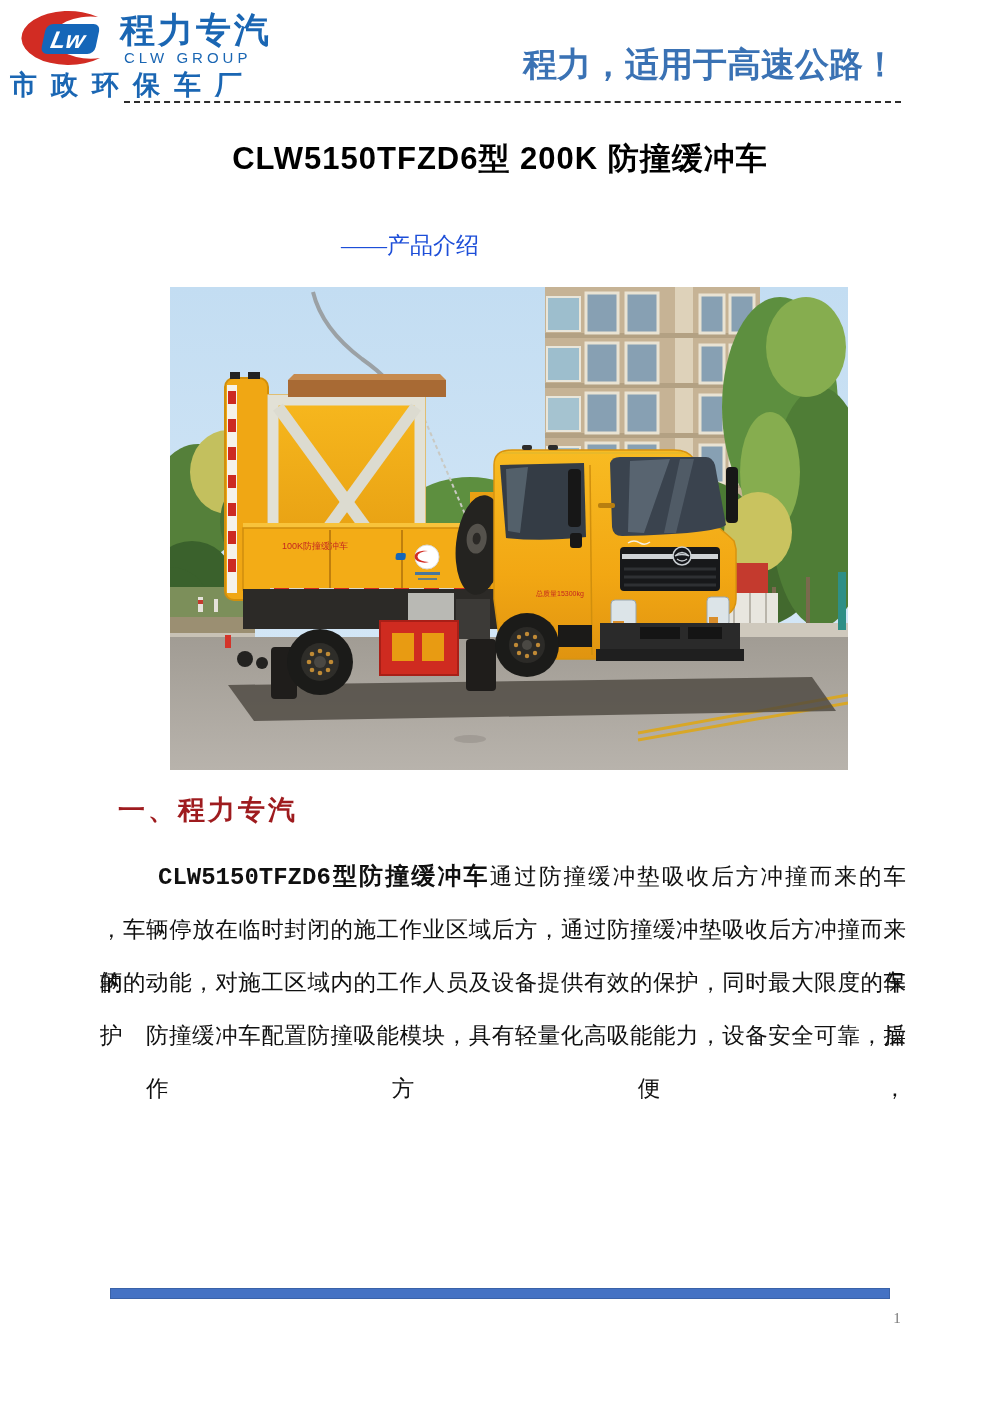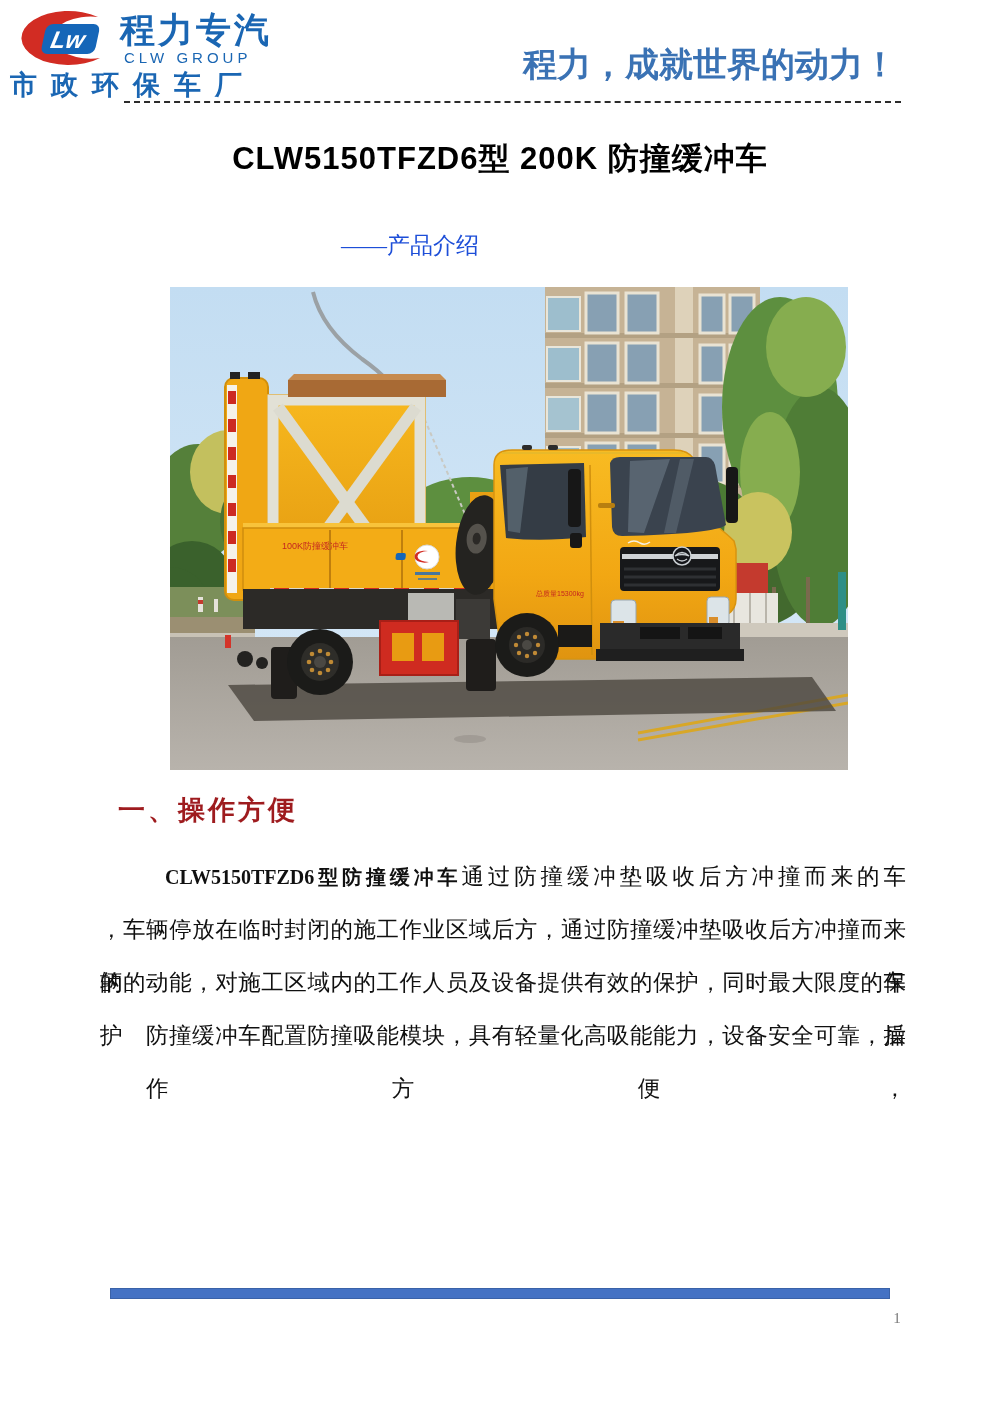--- a/index.html
+++ b/index.html
@@ -35,21 +35,21 @@
   #section-heading{position:absolute;left:118px;top:792px;
                    font-family:"Liberation Sans","DejaVu Sans",sans-serif;font-weight:bold;
                    font-size:27px;color:#9e1b1e;letter-spacing:3px;}
 
   
   #body-text{position:absolute;left:100px;top:850px;width:806px;}
   .line{height:53px;line-height:53px;font-size:22.5px;white-space:nowrap;color:#101010;}
   .jfull{white-space:normal;text-align:justify;text-align-last:justify;text-justify:inter-character;}
   .indent1{padding-left:58px;}
   .indent2{padding-left:46px;}
-  .lead-bold{font-family:Liberation Serif, serif;font-weight:bold;font-size:20px;margin-left:7px;}
+  .lead-bold{font-family:Liberation Mono, monospace;font-weight:bold;font-size:24px;}
 
   
   #footer-bar{position:absolute;left:110px;top:1288px;width:778px;height:9px;
               background:#4472c4;border:1px solid #3a62a8;}
   #page-number{position:absolute;left:882px;top:1310px;width:30px;text-align:center;
                font-size:15px;color:#7a7a7a;}
 </style>
 </head>
 <body>
 
@@ -60,21 +60,21 @@
       <path d="M90,9 A47,27 0 1 0 92,50 A38,21 0 1 1 90,9 Z" fill="#d22c23"></path>
       <g transform="translate(6,0) skewX(-12)">
         <rect x="36" y="16" width="54" height="30" rx="7" fill="#1566b8"></rect>
         <text x="44" y="40" font-family="Liberation Sans, DejaVu Sans, sans-serif" font-style="italic" font-weight="bold" font-size="24" fill="#ffffff">Lw</text>
       </g>
     </svg>
     <div id="brand-cn">程力专汽</div>
     <div id="brand-en">CLW GROUP</div>
     <div id="factory">市政环保车厂</div>
   </div>
-  <div id="slogan">程力，成就世界的动力！</div>
+  <div id="slogan">程力，适用于高速公路！</div>
   <div id="header-dash"></div>
 
   <div id="doc-title">CLW5150TFZD6型 200K 防撞缓冲车</div>
   <div id="doc-subtitle">——产品介绍</div>
 
   <svg id="photo" viewBox="0 0 678 483">
     <defs>
       <linearGradient id="skyg" x1="0" y1="0" x2="0" y2="1">
         <stop offset="0" stop-color="#c3ddf2"></stop>
           <stop offset="1" stop-color="#d9eaf8"></stop>
@@ -344,21 +344,21 @@
           <circle cx="346" cy="358" r="2.2"></circle>
             <circle cx="349" cy="350" r="2.2"></circle>
         </g>
         <circle cx="357" cy="358" r="5" fill="#4a4843"></circle>
       </g>
     </g>
 
     <ellipse cx="300" cy="452" rx="16" ry="4" fill="#8f8a84" opacity="0.5"></ellipse>
   </svg>
 
-  <div id="section-heading">一、操作方便</div>
+  <div id="section-heading">一、程力专汽</div>
 
   <div id="body-text">
     <div class="line jfull indent1"><span class="lead-bold">CLW5150TFZD6型防撞缓冲车</span><span>通过防撞缓冲垫吸收后方冲撞而来的车</span></div>
     <div class="line jfull">，车辆停放在临时封闭的施工作业区域后方，通过防撞缓冲垫吸收后方冲撞而来的车</div>
     <div class="line jfull">辆的动能，对施工区域内的工作人员及设备提供有效的保护，同时最大限度的保护后</div>
     <div class="line jfull indent2">防撞缓冲车配置防撞吸能模块，具有轻量化高吸能能力，设备安全可靠，操作方便，</div>
   </div>
 
   <div id="footer-bar"></div>
   <div id="page-number">1</div>

